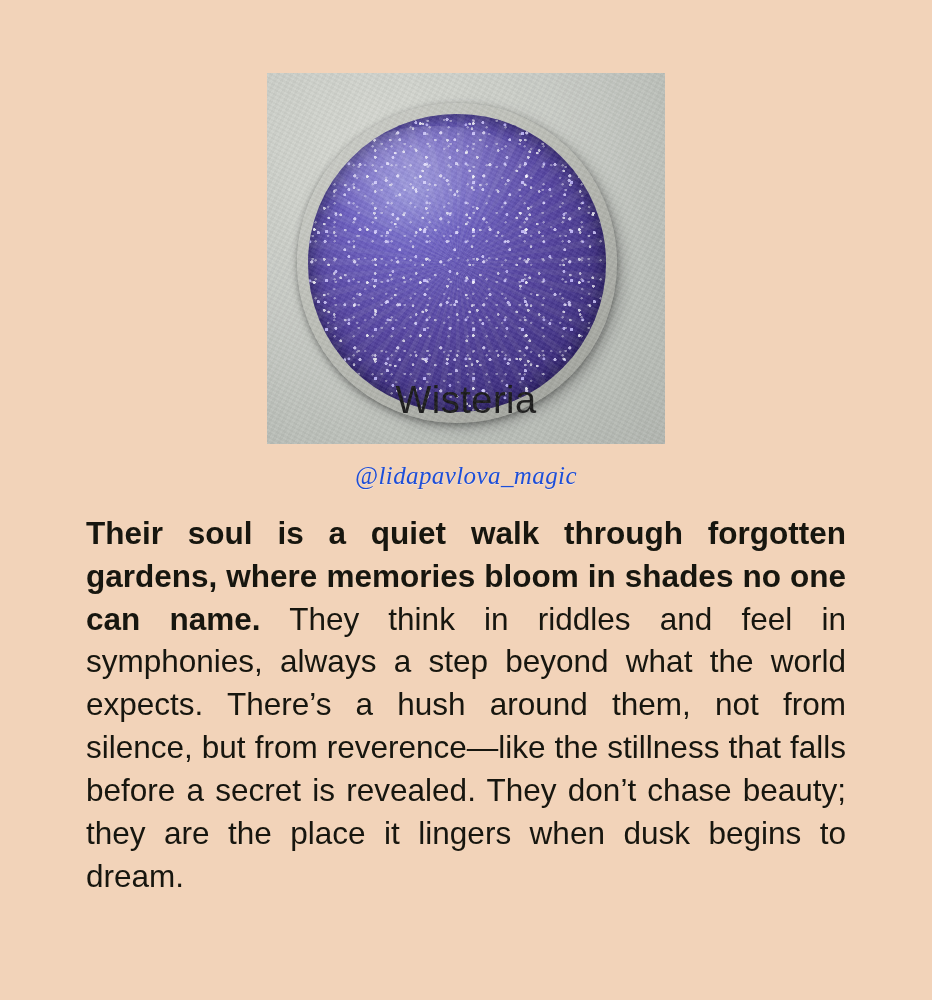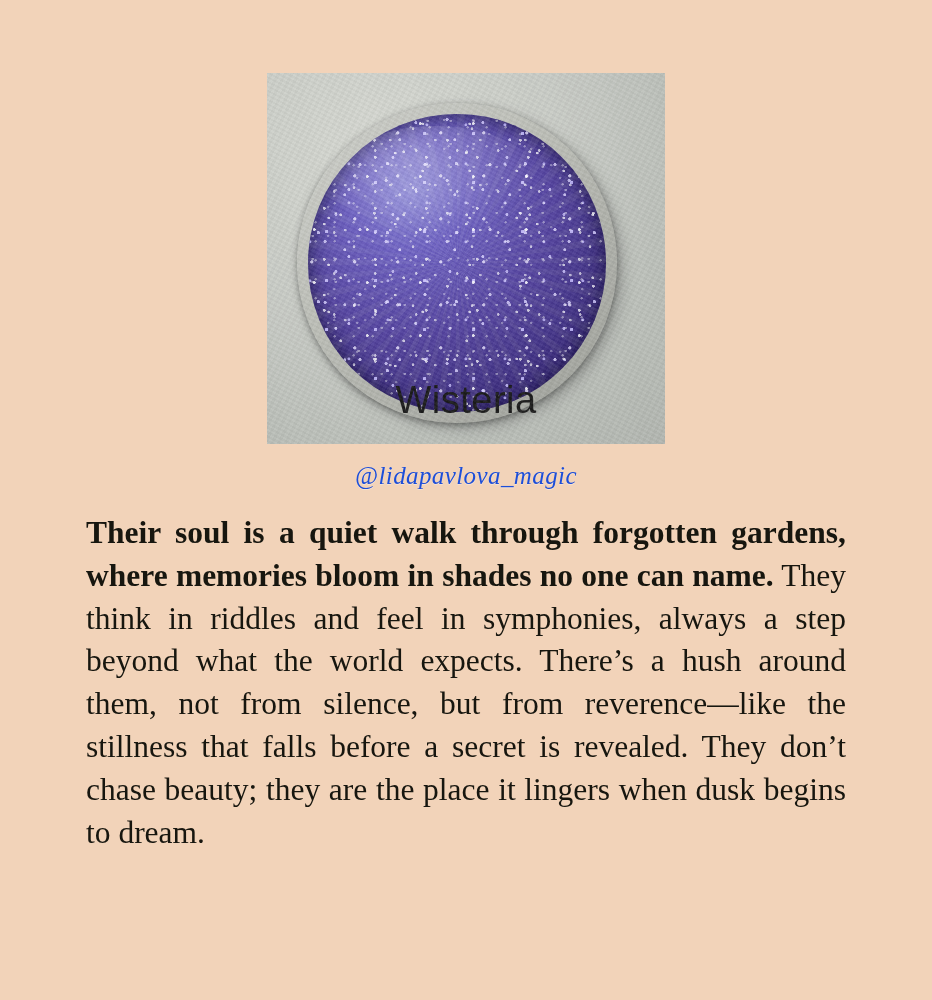--- a/index.html
+++ b/index.html
@@ -154,21 +154,21 @@
     font-size: 25px;
     color: #1d4ed8;
     text-shadow: 0 1px 0 rgba(255,255,255,0.35);
     letter-spacing: 0.4px;
   }
 
   
   .body-text {
     width: 760px;
     margin-top: 22px;
-    font-family: Liberation Serif, serif;
+    font-family: Liberation Sans, sans-serif;
     font-size: 31.5px;
     line-height: 1.36;
     color: #17160f;
     text-align: justify;
     text-justify: inter-word;
     hyphens: none;
   }
   .body-text .lead {
     font-weight: bold;
   }

